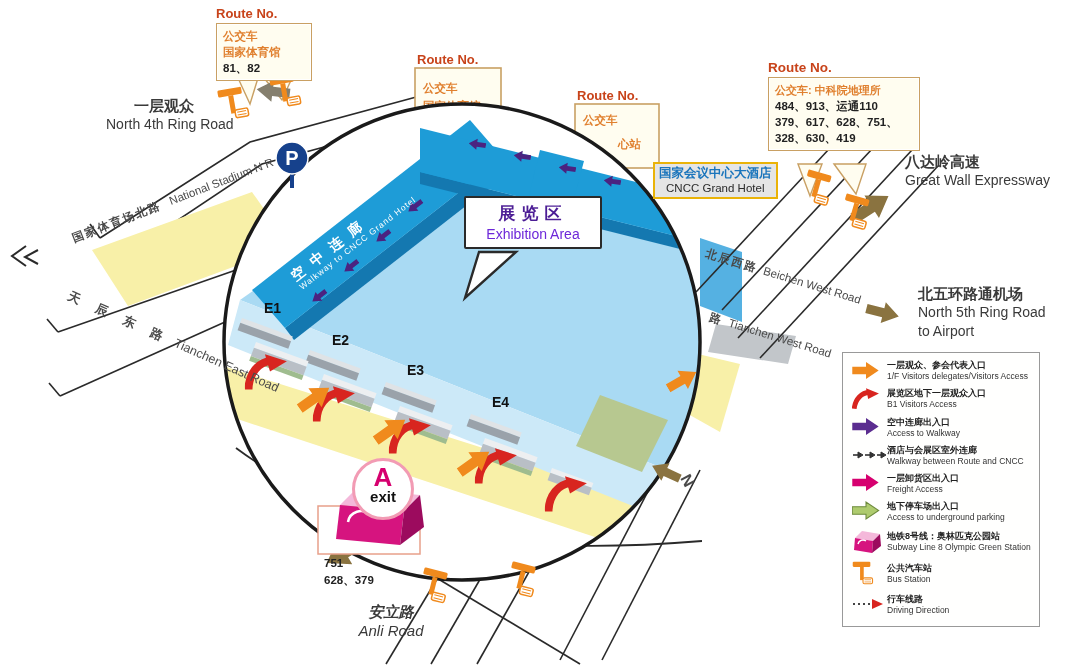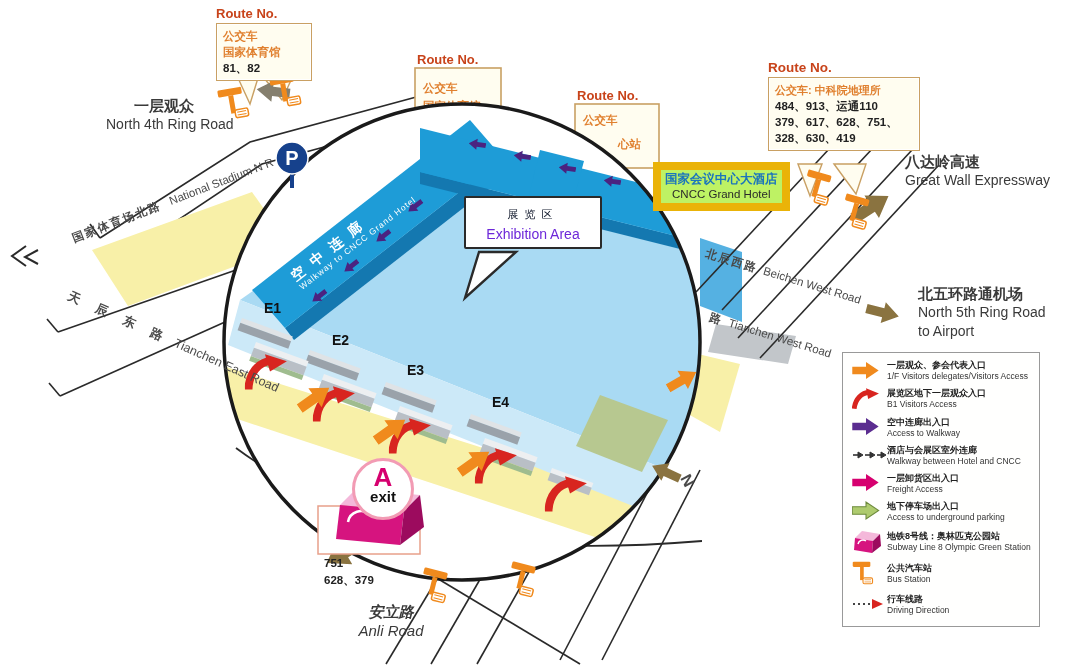--- a/index.html
+++ b/index.html
@@ -11,26 +11,26 @@
   .route-box{border:1.6px solid #C9A063;background:#FFFDF0;padding:4px 6px;box-shadow:0 0 0 1px #fff inset;}
   .route-box .bus{color:#E0802F;font-size:11.5px;font-weight:bold;line-height:16px;white-space:nowrap;}
   .route-box .num{color:#222;font-size:11.5px;font-weight:bold;line-height:16px;white-space:nowrap;}
   
   .biglabel{color:#3a3a3a;line-height:19px;white-space:nowrap;}
   .biglabel .zh{font-size:15px;font-weight:bold;}
   .biglabel .en{font-size:14px;}
   .roadlabel{color:#4a4a4a;font-size:11.5px;white-space:nowrap;transform-origin:0 0;}
   .roadlabel .zh{font-weight:bold;letter-spacing:2px;}
   
-  .hotel-box{border:8px solid #eab308;background:#bef264;text-align:center;padding:2px 4px;}
+  .hotel-box{border:2px solid #eab308;background:#e5e5e5;text-align:center;padding:2px 4px;}
   .hotel-box .zh{color:#1B75BC;font-size:12.5px;font-weight:bold;line-height:15px;white-space:nowrap;}
   .hotel-box .en{color:#2a2a2a;font-size:11.5px;line-height:14px;white-space:nowrap;}
   
   .exh-box{border:2.5px solid #2a2a2a;background:#fff;border-radius:2px;text-align:center;padding:5px 4px 4px;}
-  .exh-box .zh{color:#0f172a;font-size:11px;font-weight:normal;letter-spacing:6px;line-height:22px;}
+  .exh-box .zh{color:#4c1d95;font-size:17px;font-weight:bold;letter-spacing:6px;line-height:22px;}
   .exh-box .en{color:#6d28d9;font-size:14px;line-height:18px;}
   
   .walkway-label{transform:rotate(-38deg);transform-origin:0 0;color:#fff;white-space:nowrap;}
   .walkway-label .zh{font-size:14px;font-weight:bold;letter-spacing:10px;display:block;line-height:15px;}
   .walkway-label .en{font-size:8.5px;display:block;line-height:10px;letter-spacing:1px;}
   .e-label{font-size:14px;font-weight:bold;color:#111;}
   
   .exit-circle{width:56px;height:56px;border:3px solid #F29BB4;border-radius:50%;background:#fff;text-align:center;z-index:6;}
   .exit-circle .a{color:#D6006F;font-size:26px;font-weight:bold;line-height:26px;margin-top:3px;}
   .exit-circle .w{color:#111;font-size:15px;font-weight:bold;line-height:14px;}
@@ -384,21 +384,21 @@
             <line x1="1" y1="10" x2="6" y2="10" stroke-width="1.6"></line>
             <polygon points="6,7 11,10 6,13"></polygon>
             <line x1="13" y1="10" x2="18" y2="10" stroke-width="1.6"></line>
             <polygon points="18,7 23,10 18,13"></polygon>
             <line x1="25" y1="10" x2="29" y2="10" stroke-width="1.6"></line>
             <polygon points="29,7 34,10 29,13"></polygon>
           </g>
       </svg>
       <div class="legend-txt">
           <div class="zh">酒店与会展区室外连廊</div>
-          <div class="en">Walkway between Hotel and CNCC</div>
+          <div class="en">Walkway between Route and CNCC</div>
         </div>
     </div>
 
     <div class="legend-row">
       <svg class="legend-ico" width="34" height="20" viewBox="0 0 34 20">
           <use href="#sym-arrow" width="28" height="19" color="#D6006F"></use>
         </svg>
       <div class="legend-txt">
           <div class="zh">一层卸货区出入口</div>
           <div class="en">Freight Access</div>

